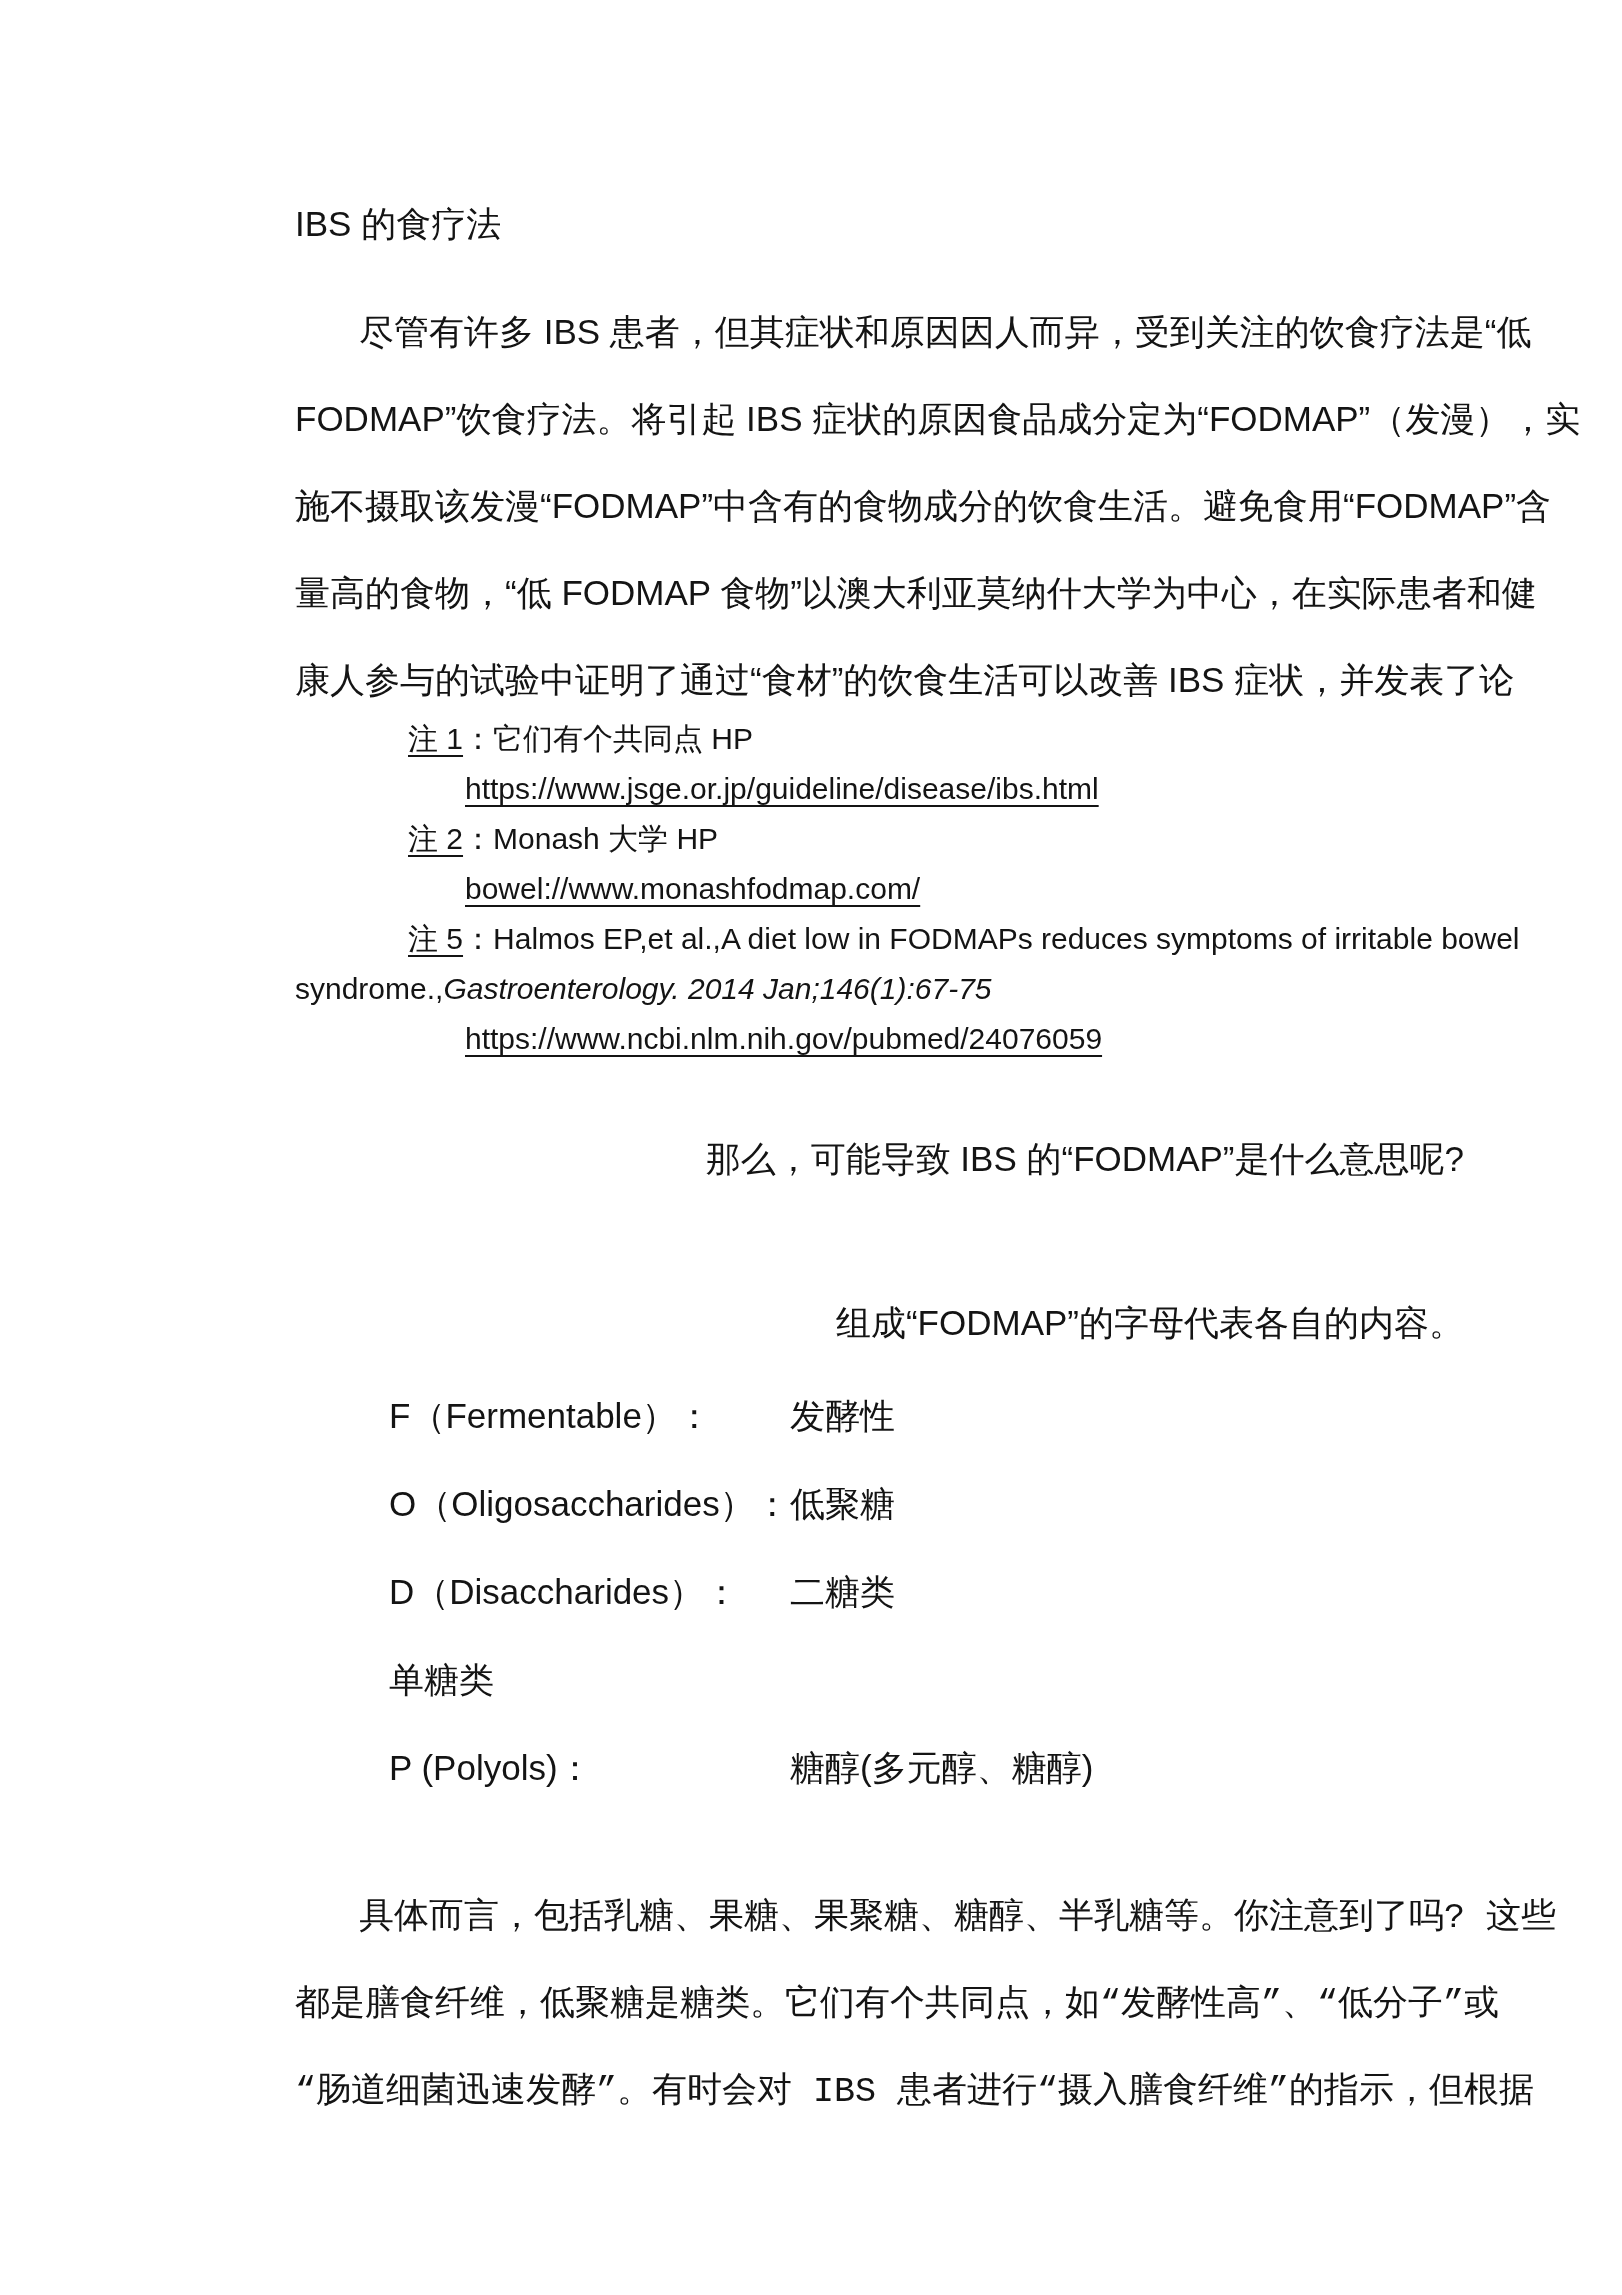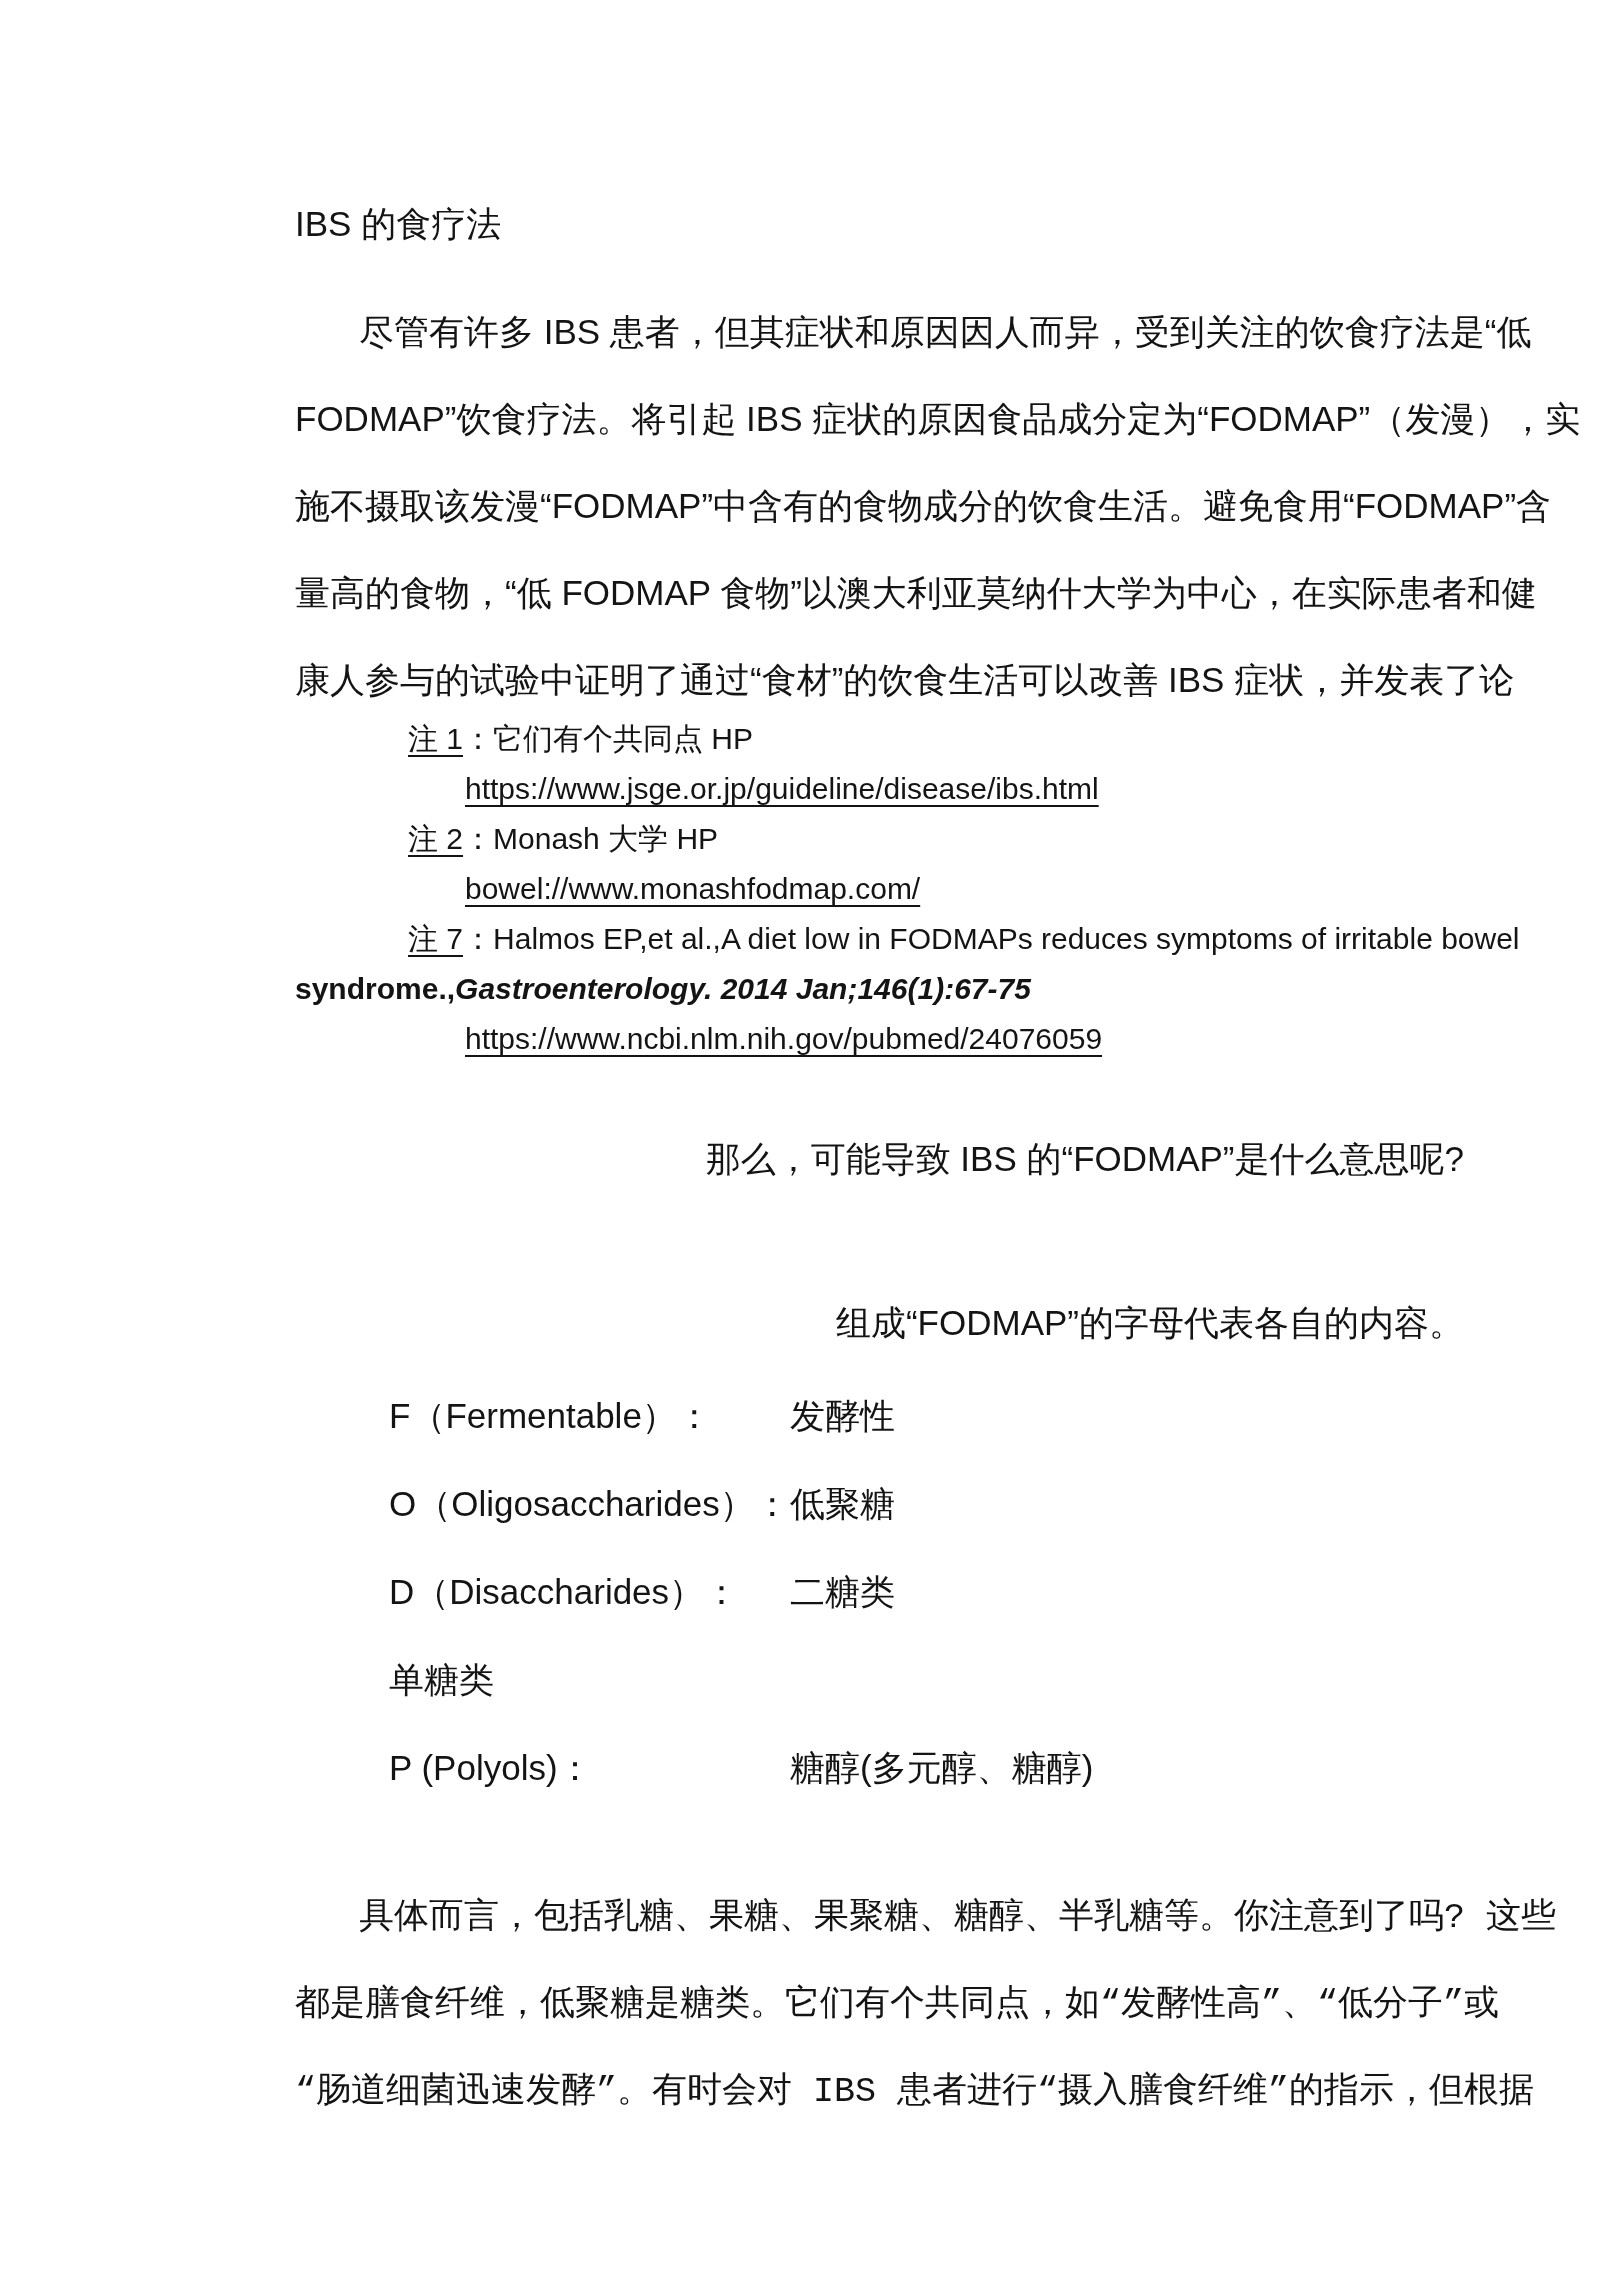--- a/index.html
+++ b/index.html
@@ -44,21 +44,20 @@
     margin-left: 113px;
     white-space: nowrap;
   }
   .url-line {
     margin-left: 170px;
     white-space: nowrap;
   }
   .cont-line {
     margin-left: 0;
     white-space: nowrap;
-    font-weight: bold;
   }
   .u {
     text-decoration: underline;
     text-underline-offset: 6.2px;
     text-decoration-thickness: 1.8px;
   }
   .link {
     color: inherit;
     cursor: pointer;
   }
@@ -102,21 +101,21 @@
     <div class="url-line">
       <span class="u link">https://www.jsge.or.jp/guideline/disease/ibs.html</span>
     </div>
     <div class="note-line">
       <span class="u">注 2</span><span>：</span><span>Monash 大学 HP</span>
     </div>
     <div class="url-line">
       <span class="u link">bowel://www.monashfodmap.com/</span>
     </div>
     <div class="note-line">
-      <span class="u">注 7</span><span>：</span><span>Halmos EP,et al.,A diet low in FODMAPs reduces symptoms of irritable bowel</span>
+      <span class="u">注 5</span><span>：</span><span>Halmos EP,et al.,A diet low in FODMAPs reduces symptoms of irritable bowel</span>
     </div>
     <div class="cont-line">
       <span>syndrome.,</span><span class="it">Gastroenterology. 2014 Jan;146(1):67-75</span>
     </div>
     <div class="url-line">
       <span class="u link">https://www.ncbi.nlm.nih.gov/pubmed/24076059</span>
     </div>
   </div>
 
   <div class="para p2">

